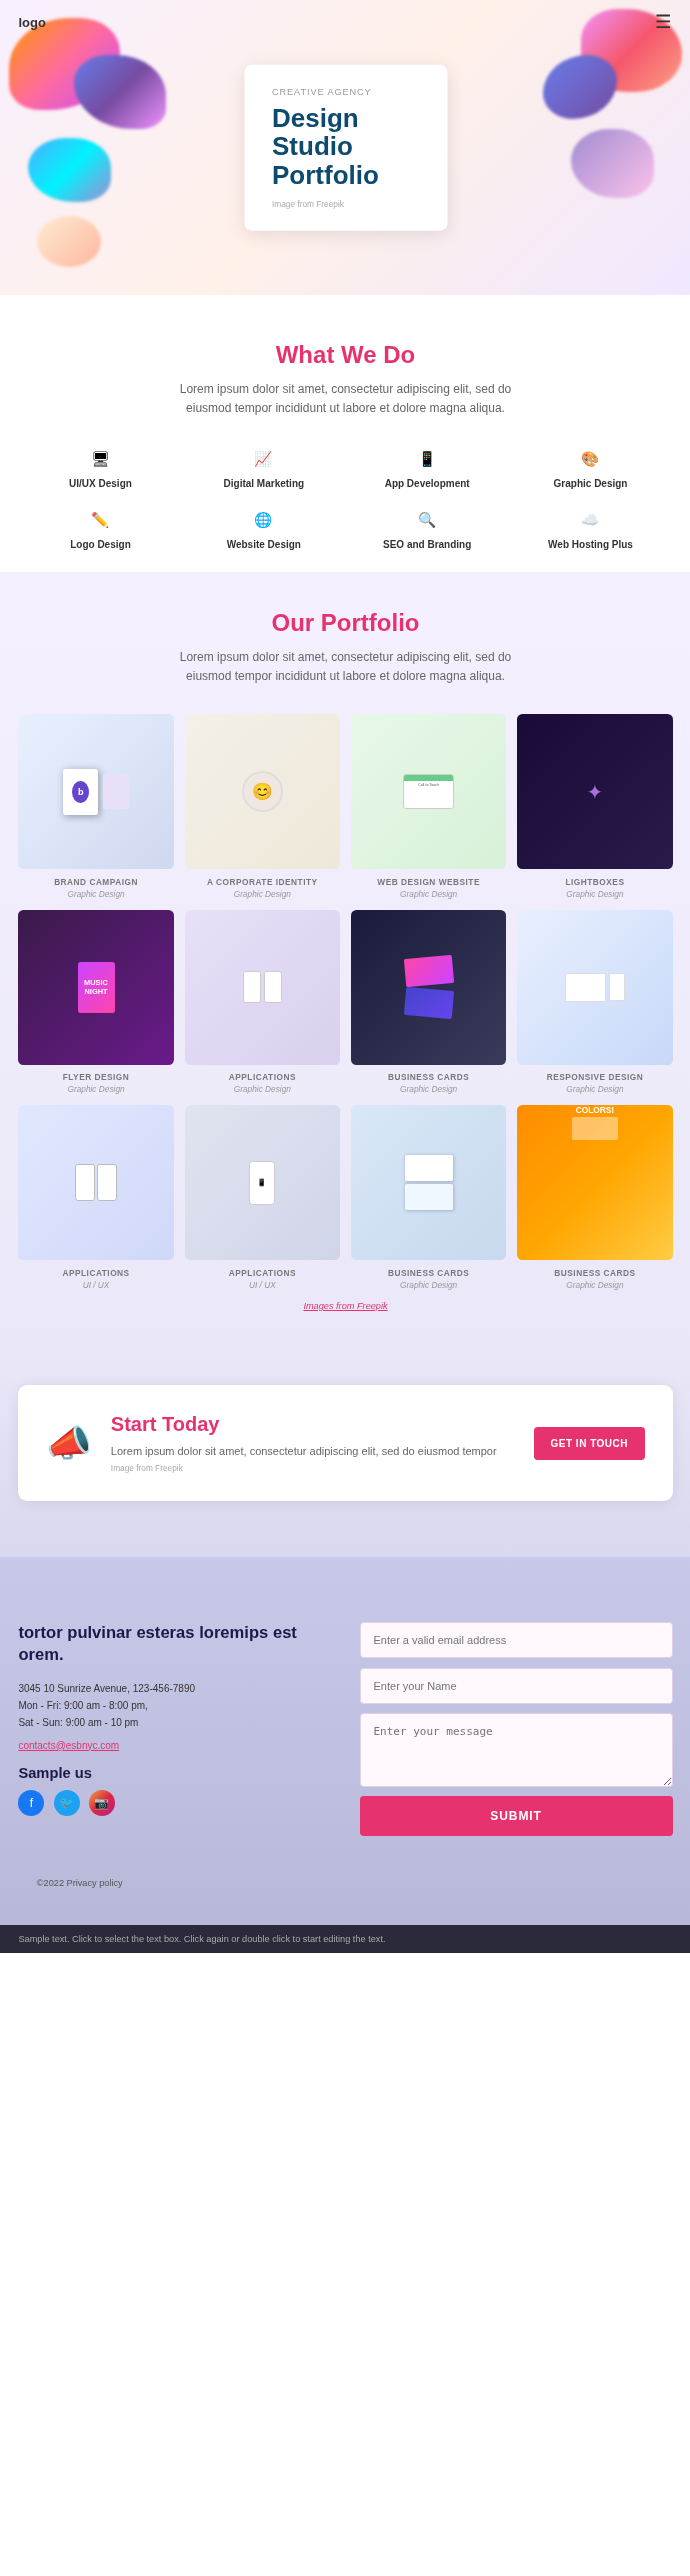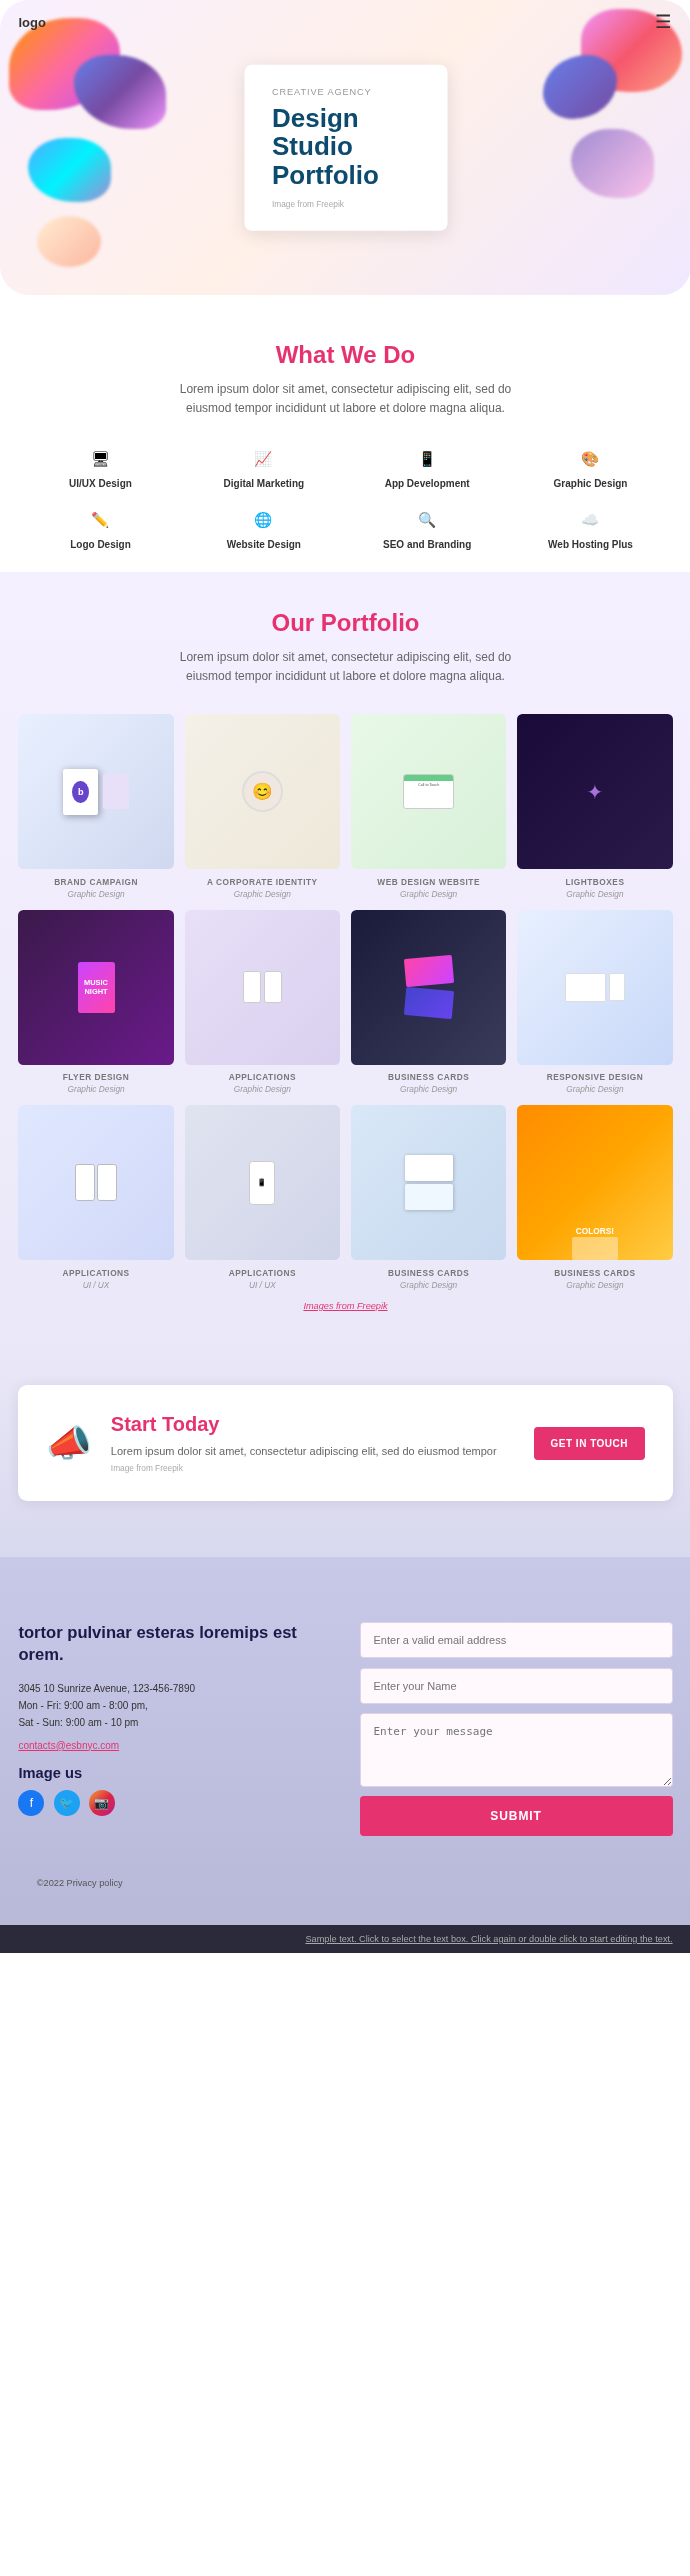--- a/index.html
+++ b/index.html
@@ -10,21 +10,20 @@
       display: flex; justify-content: space-between; align-items: center;
       padding: 11px 18.4px; position: absolute; top: 0; left: 0; right: 0; z-index: 10;
     }
     .header-logo { font-weight: bold; font-size: 13px; color: #333; }
     .hamburger { font-size: 18.4px; color: #333; cursor: pointer; }
 
     
     .hero {
       position: relative; height: 295px; overflow: hidden;
       background: linear-gradient(135deg, #f8f0ff 0%, #fff0e8 50%, #f0e8ff 100%);
-      border-radius: 29px;
     }
     .blob { position: absolute; border-radius: 50%; filter: blur(1.8px); }
     .blob1 { width: 111px; height: 92px; background: linear-gradient(135deg, #ff9500, #ff6b9d, #c44dff); top: 18.4px; left: 9.2px; border-radius: 60% 40% 70% 30%; }
     .blob2 { width: 92px; height: 74px; background: linear-gradient(135deg, #667eea, #764ba2, #f093fb); top: 55px; left: 74px; border-radius: 40% 60% 30% 70%; }
     .blob3 { width: 83px; height: 64px; background: linear-gradient(135deg, #4facfe, #00f2fe, #a18cd1); top: 138px; left: 28px; border-radius: 50% 50% 40% 60%; }
     .blob4 { width: 101px; height: 83px; background: linear-gradient(135deg, #f093fb, #f5576c, #fda085); top: 9.2px; right: 9.2px; border-radius: 40% 60% 50% 50%; }
     .blob5 { width: 74px; height: 64px; background: linear-gradient(135deg, #667eea, #764ba2); top: 55px; right: 74px; border-radius: 60% 40% 60% 40%; }
     .blob6 { width: 83px; height: 69px; background: linear-gradient(135deg, #a18cd1, #fbc2eb); top: 129px; right: 37px; border-radius: 50% 50% 40% 60%; }
     .blob7 { width: 64px; height: 51px; background: linear-gradient(135deg, #ffecd2, #fcb69f); bottom: 28px; left: 37px; border-radius: 50%; }
 
@@ -110,22 +109,22 @@
     .submit-btn {
       width: 100%; padding: 13px; background: #e63370; color: white; border: none;
       border-radius: 3.7px; font-size: 12px; font-weight: 700; letter-spacing: 0.9px;
       cursor: pointer;
     }
 
     .copyright { font-size: 9.2px; color: #555; padding: 14px 18.4px 18.4px; }
 
     
     .bottom-bar {
-      background: #2a2a3a; padding: 9.2px 18.4px; text-align: right;
-      font-size: 9.2px; color: #aaa; text-decoration: underline;
+      background: #2a2a3a; padding: 9.2px 18.4px; text-align: left;
+      font-size: 9.2px; color: #aaa;
     }
   </style>
 </head>
 <body>
 
 <div class="header">
   <span class="header-logo">logo</span>
   <span class="hamburger">☰</span>
 </div>
 
@@ -296,21 +295,21 @@
         <div style="width:100%;height:100%;background:linear-gradient(135deg,#d8e8f8,#c8d8ee);display:flex;align-items:center;justify-content:center;flex-direction:column;gap:2.8px;">
        <div style="width:48px;height:26px;background:#fff;border-radius:1.8px;box-shadow:0.9px 0.9px 3.7px rgba(0,0,0,0.2);"></div>
        <div style="width:48px;height:26px;background:#f0f8ff;border-radius:1.8px;box-shadow:0.9px 0.9px 3.7px rgba(0,0,0,0.2);"></div>
      </div>
       </div>
       <div class="portfolio-category">BUSINESS CARDS</div>
       <div class="portfolio-subcategory">Graphic Design</div>
     </div>
       <div class="portfolio-item">
       <div class="portfolio-thumb">
-        <div style="width:100%;height:100%;background:linear-gradient(135deg,#ff8c00,#ffa500,#ffcc44);display:flex;align-items:center;justify-content:flex-end;flex-direction:column;gap:1.8px;position:relative;">
+        <div style="width:100%;height:100%;background:linear-gradient(135deg,#ff8c00,#ffa500,#ffcc44);display:flex;align-items:center;justify-content:flex-start;flex-direction:column;gap:1.8px;position:relative;">
        <div style="font-size:8.3px;color:white;font-weight:bold;">COLORS!</div>
        <div style="width:46px;height:23px;background:rgba(255,255,255,0.4);border-radius:1.8px;"></div>
      </div>
       </div>
       <div class="portfolio-category">BUSINESS CARDS</div>
       <div class="portfolio-subcategory">Graphic Design</div>
     </div>
     </div>
   <a class="portfolio-link" href="#">Images from Freepik</a>
 </div>
@@ -331,21 +330,21 @@
   <div class="contact-inner">
 
     <div class="contact-info">
       <div class="contact-tagline">tortor pulvinar esteras loremips est orem.</div>
       <div class="contact-address">
         <span>3045 10 Sunrize Avenue, 123-456-7890</span><br>
         <span>Mon - Fri: 9:00 am - 8:00 pm,</span><br>
         <span>Sat - Sun: 9:00 am - 10 pm</span>
       </div>
       <span class="contact-email">contacts@esbnyc.com</span>
-      <div class="follow-label">Image us</div>
+      <div class="follow-label">Sample us</div>
       <div class="social-icons">
         <div class="social-icon social-fb">f</div>
         <div class="social-icon social-tw">🐦</div>
         <div class="social-icon social-ig">📷</div>
       </div>
     </div>
 
     <div class="contact-form">
       <input class="form-input" type="email" placeholder="Enter a valid email address" style="">
       <input class="form-input" type="text" placeholder="Enter your Name" style="">

